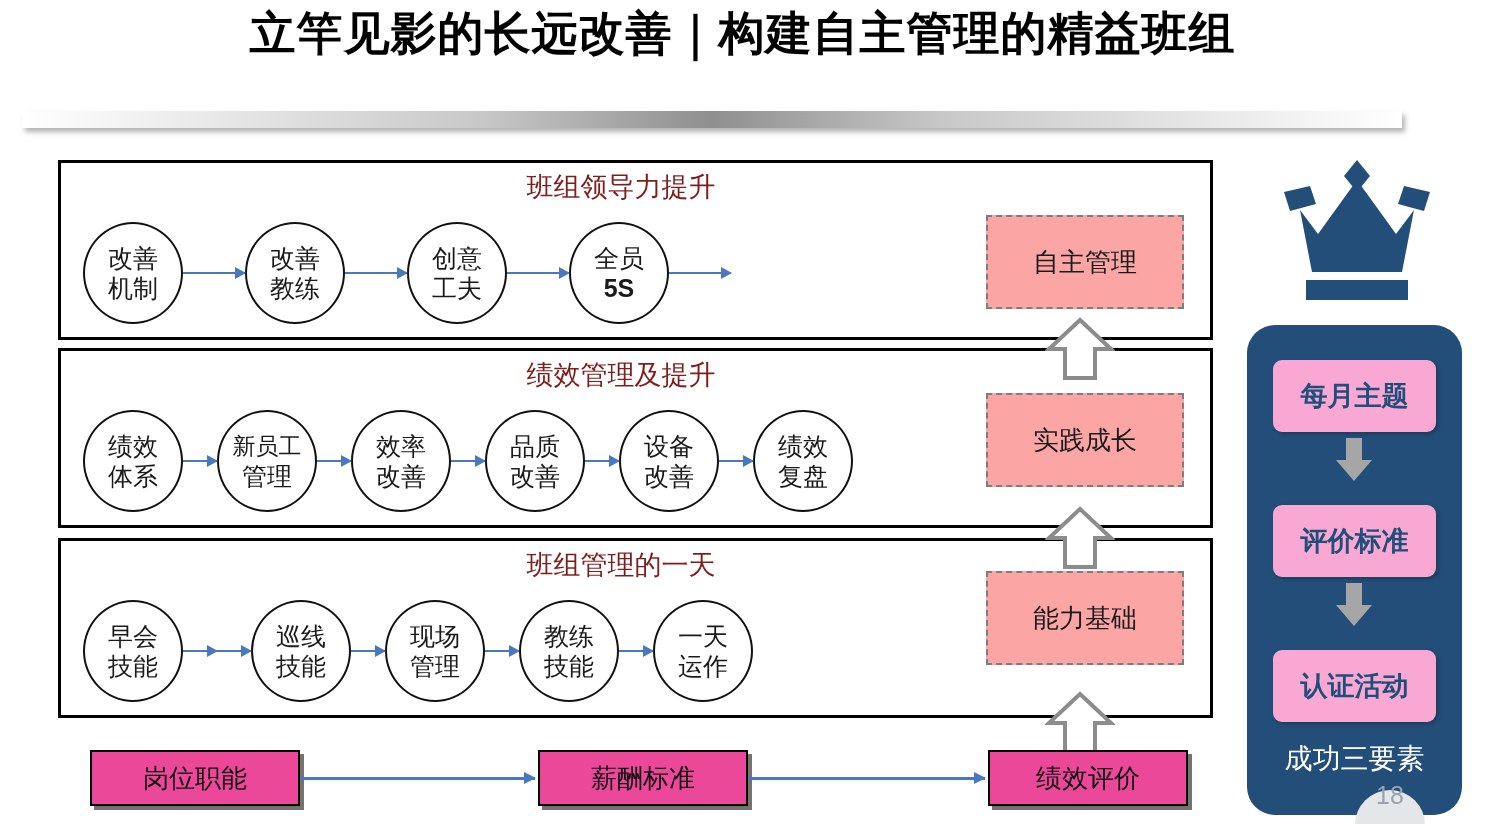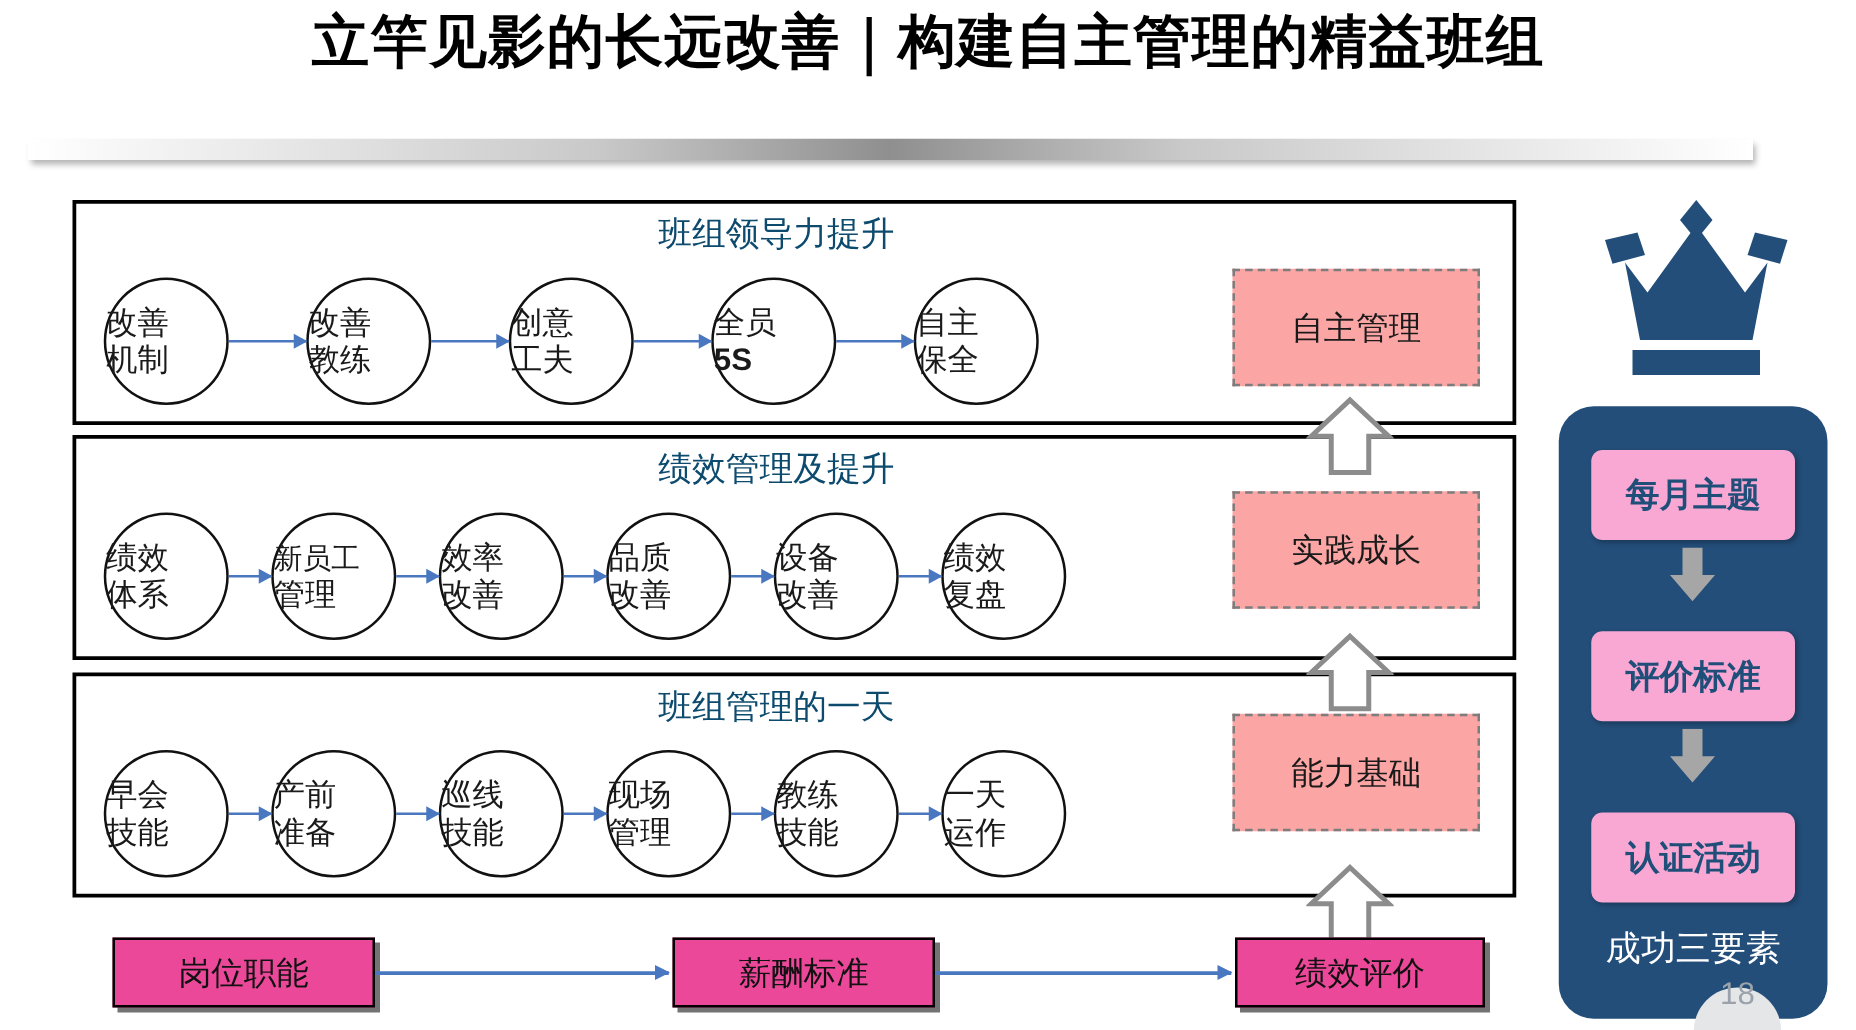--- a/index.html
+++ b/index.html
@@ -25,31 +25,31 @@
   
   .row-panel{
     position:absolute;left:58px;width:1155px;height:180px;
     border:3px solid #000000;background:#ffffff;box-sizing:border-box;
   }
   #row-0{top:160px;}
   #row-1{top:348px;}
   #row-2{top:538px;}
   .row-title{
     position:absolute;left:0;top:6px;width:1120px;
-    text-align:center;font-size:27px;color:#0c4a6e;
+    text-align:center;font-size:27px;color:#7f1d1d;
     font-weight:400;white-space:nowrap;
   }
   .circle-track{
     position:absolute;left:22px;top:58px;height:104px;
     display:flex;align-items:center;
   }
   .node{
     width:100px;height:102px;border:2.2px solid #111111;border-radius:50%;
     background:#ffffff;box-sizing:border-box;
-    display:flex;flex-direction:column;justify-content:center;
+    display:flex;flex-direction:column;align-items:center;justify-content:center;
     flex:0 0 auto;
   }
   .node span{
     display:block;font-size:25px;line-height:30px;color:#1a1a1a;white-space:nowrap;
   }
   .node span.bold{font-weight:bold;font-size:25px;}
   .arrow-h{
     flex:0 0 auto;position:relative;height:2px;background:#4a78c0;
     align-self:center;
   }
@@ -137,24 +137,20 @@
     <div class="node">
       <span>创意</span>
       <span>工夫</span>
     </div>
     <div class="arrow-h" style="width:62px"></div>
     <div class="node">
       <span>全员</span>
       <span class="bold">5S</span>
     </div>
     <div class="arrow-h" style="width:62px"></div>
-    <div class="node">
-      <span>自主</span>
-      <span>保全</span>
-    </div>
   </div>
   <div class="dashed-box" style="left:925px;top:52px">自主管理</div>
 </div>
 
 <div class="row-panel" id="row-1">
   <div class="row-title">绩效管理及提升</div>
   <div class="circle-track">
     <div class="node">
       <span>绩效</span>
       <span>体系</span>
@@ -189,24 +185,20 @@
 </div>
 
 <div class="row-panel" id="row-2">
   <div class="row-title">班组管理的一天</div>
   <div class="circle-track">
     <div class="node">
       <span>早会</span>
       <span>技能</span>
     </div>
     <div class="arrow-h" style="width:34px"></div>
-    <div class="node">
-      <span>产前</span>
-      <span>准备</span>
-    </div>
     <div class="arrow-h" style="width:34px"></div>
     <div class="node">
       <span>巡线</span>
       <span>技能</span>
     </div>
     <div class="arrow-h" style="width:34px"></div>
     <div class="node">
       <span>现场</span>
       <span>管理</span>
     </div>

